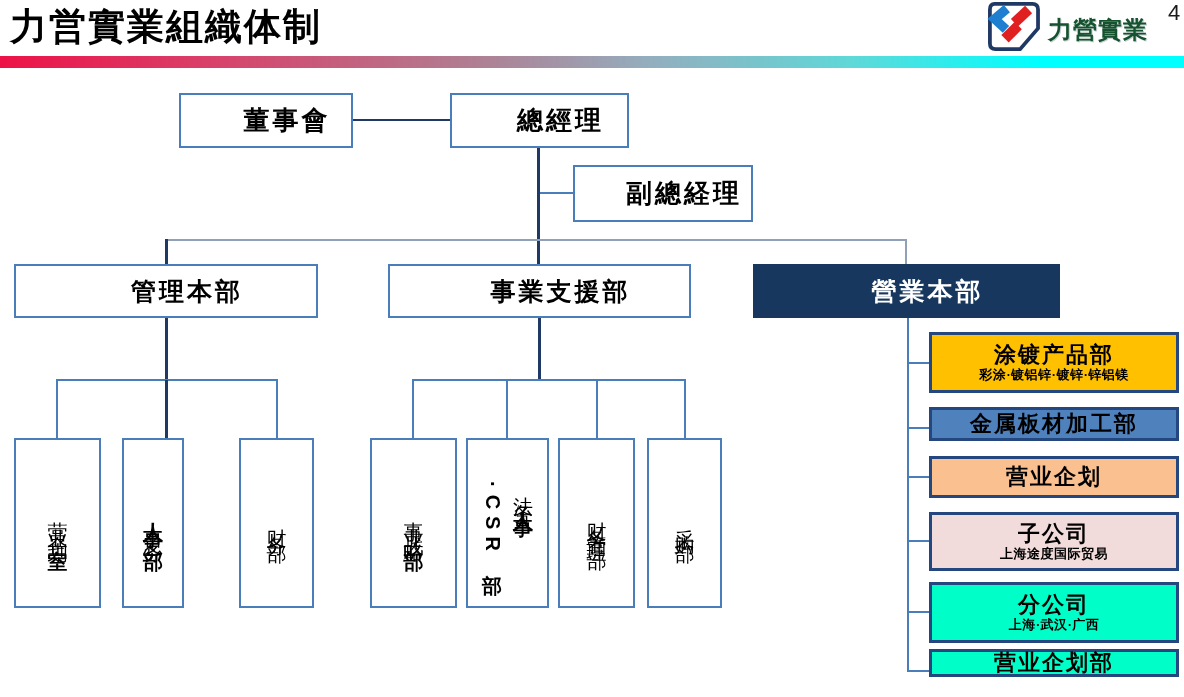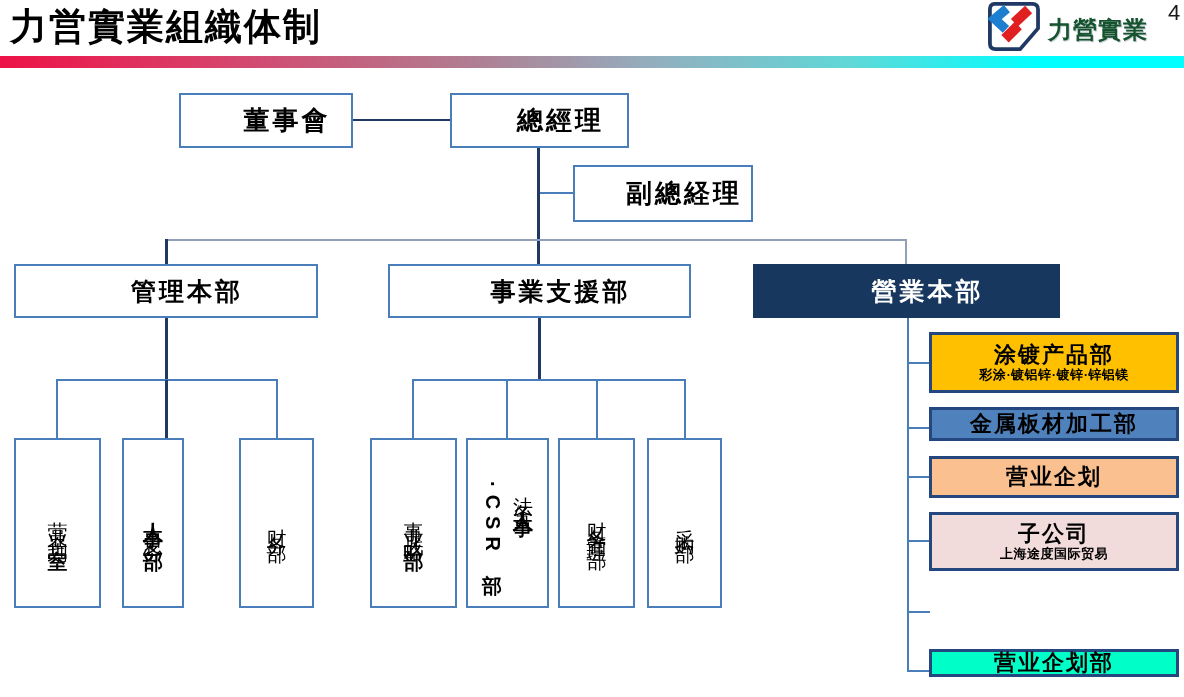--- a/index.html
+++ b/index.html
@@ -151,18 +151,22 @@
 
   </div>
   <div class="rbox" style="top: 456px; height: 42px; background: rgb(250, 192, 144);">
     <div class="rtitle">营业企划</div>
 
   </div>
   <div class="rbox" style="top: 512px; height: 59px; background: rgb(242, 220, 219);">
     <div class="rtitle">子公司</div>
     <div class="rsub">上海途度国际贸易</div>
   </div>
+  <div class="rbox" style="top: 582px; height: 61px; background: rgb(0, 255, 200);">
+    <div class="rtitle">分公司</div>
+    <div class="rsub">上海·武汉·广西</div>
+  </div>
   <div class="rbox" style="top: 649px; height: 28px; background: rgb(0, 255, 200);">
     <div class="rtitle">营业企划部</div>
 
   </div>
 
 </div>
 
 </body></html>

